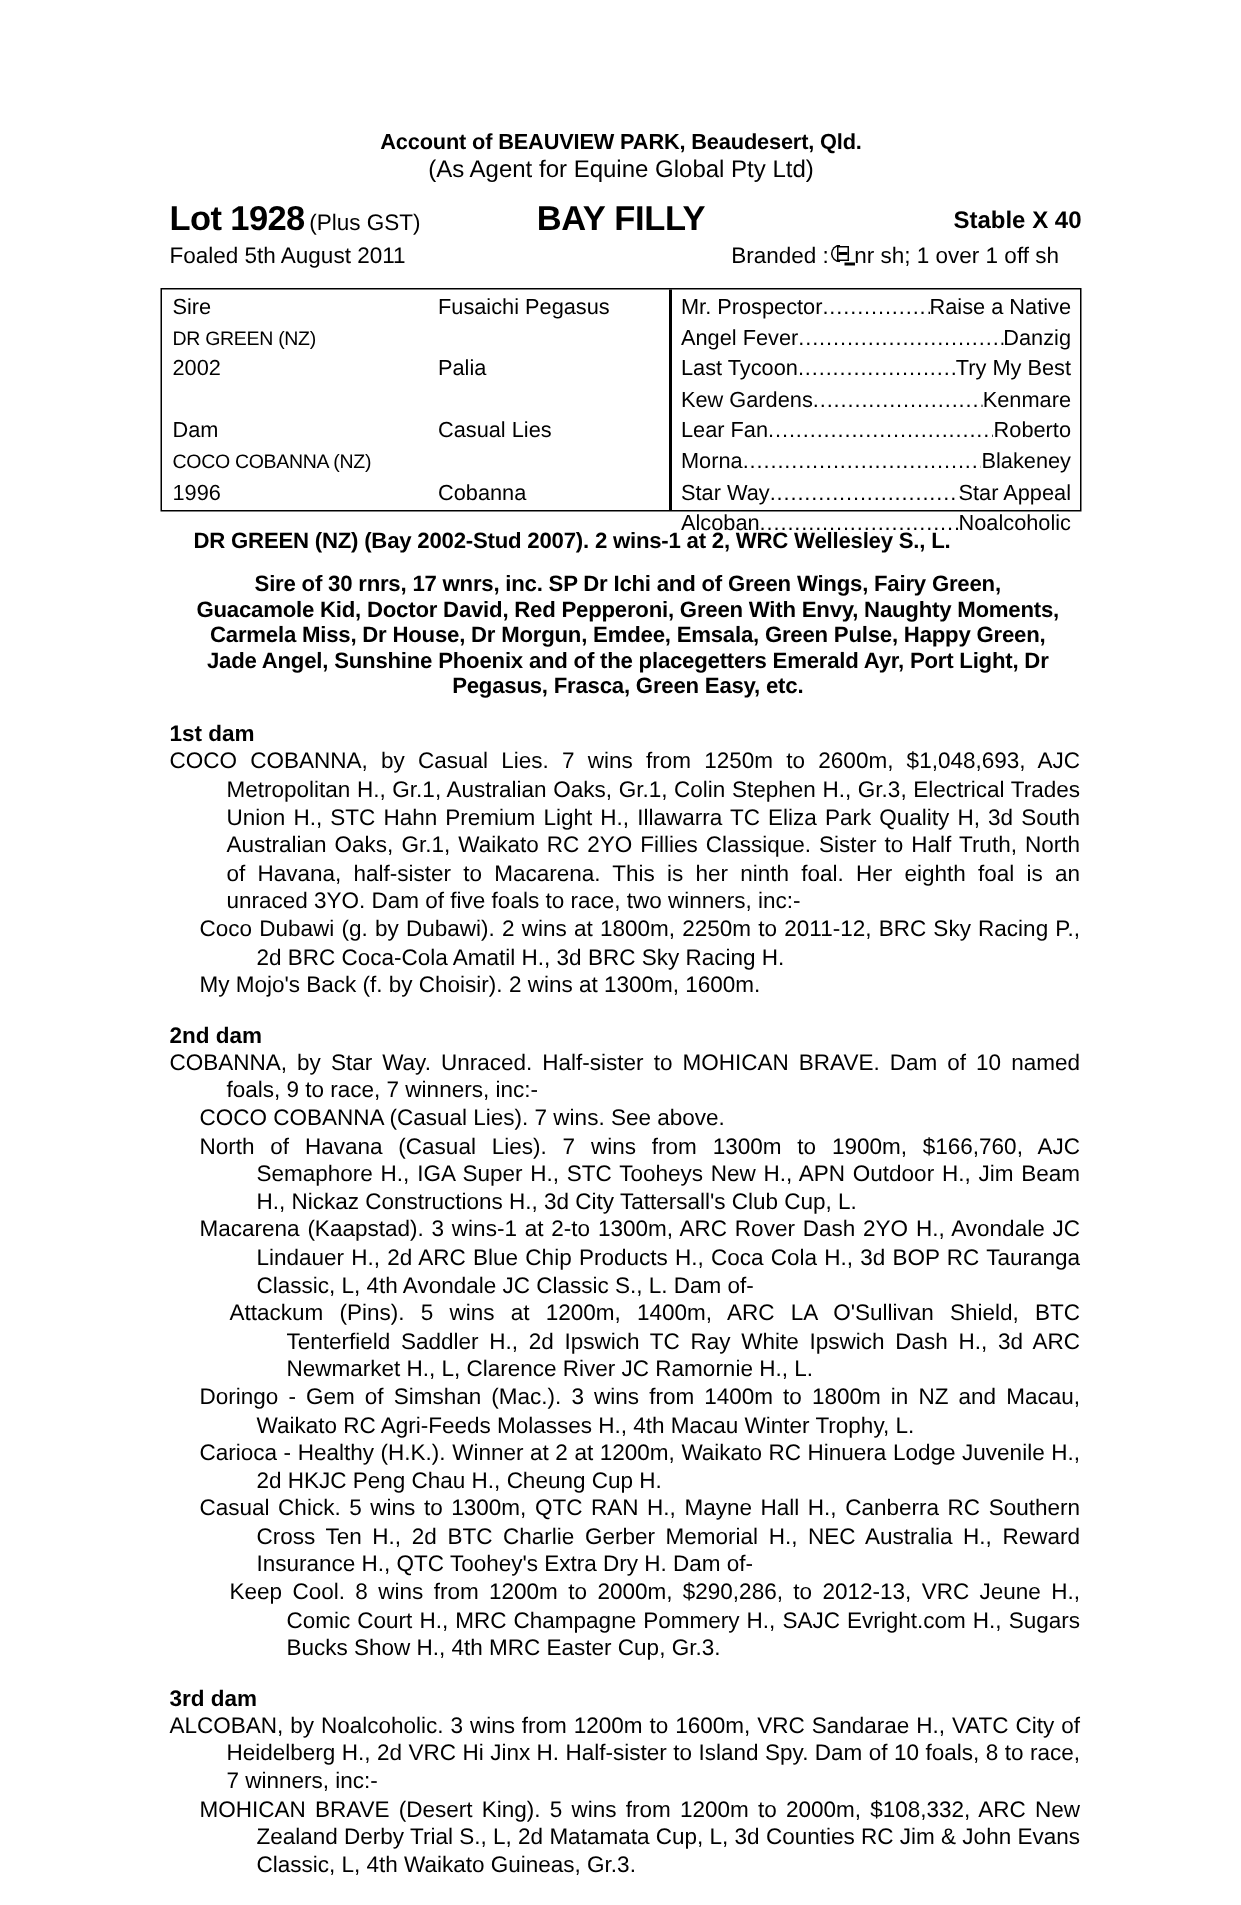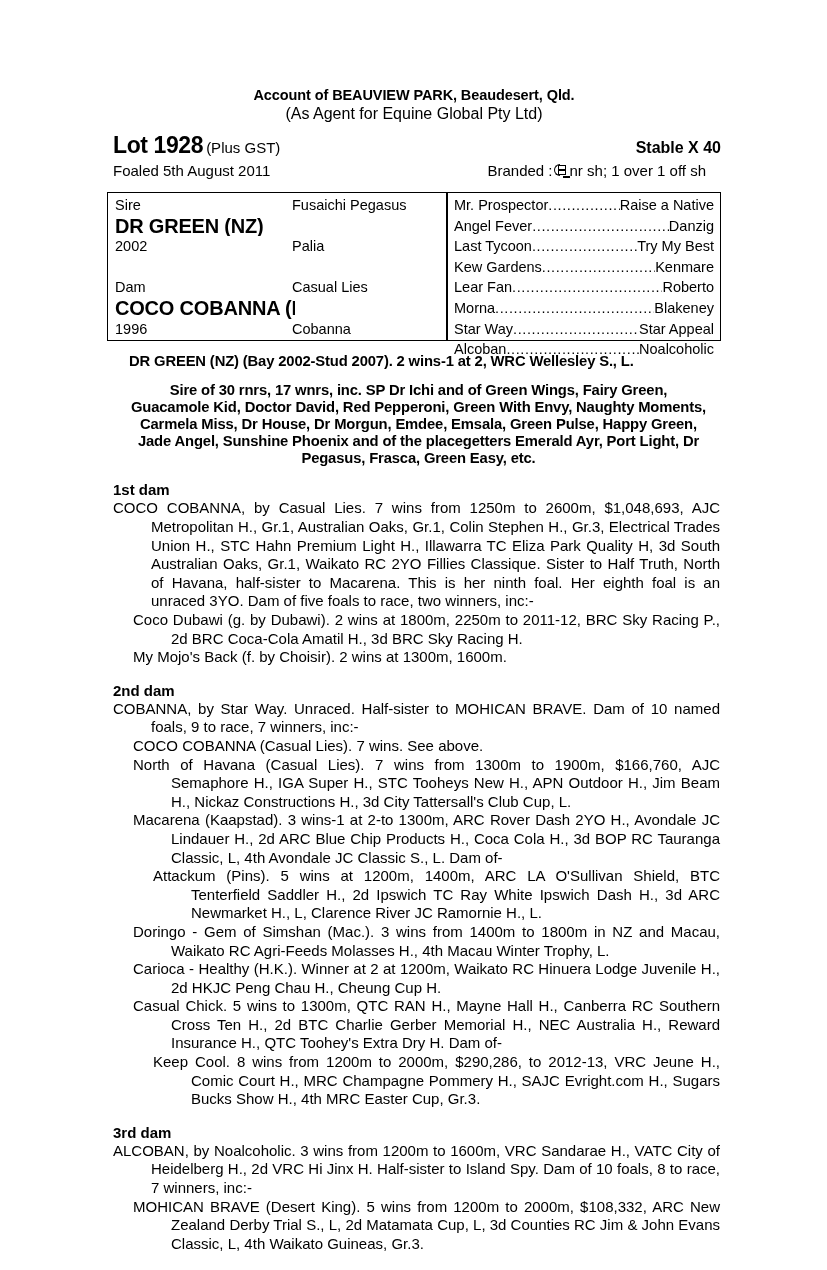--- a/index.html
+++ b/index.html
@@ -168,22 +168,22 @@
   .ped-col {
     position: absolute;
     top: 2px;
     font-size: 14.5px;
     line-height: 20.6px;
   }
   .ped-c1 { left: 7px;  width: 180px; }
   .ped-c2 { left: 184px; width: 150px; }
   .ped-c3 { left: 346px; right: 6px; }
   .ped-c1 .bigname {
-    font-weight: bold;
-    font-size: 20px;
+    font-weight: normal;
+    font-size: 13px;
     letter-spacing: -0.2px;
   }
   .ped-row { white-space: nowrap; height: 20.6px; overflow: hidden; }
   .ped-blank { height: 20.6px; }
   .dotline {
     display: flex;
     align-items: baseline;
     white-space: nowrap;
     height: 20.6px;
   }
@@ -239,20 +239,21 @@
 <div class="page">
   <div class="content">
 
     <div class="account-line">Account of BEAUVIEW PARK, Beaudesert, Qld.</div>
     <div class="agent-line">(As Agent for Equine Global Pty Ltd)</div>
 
     <div class="lot-row">
       <div class="lot-left">
         <span class="lot-label">Lot 1928</span><span class="lot-gst">(Plus GST)</span>
       </div>
+      <div class="lot-center">BAY FILLY</div>
       <div class="lot-right">Stable X 40</div>
     </div>
 
     <div class="foaled-row">
       <div class="foaled-left">Foaled 5th August 2011</div>
       <div class="branded-right">
         <span>Branded :</span><span class="brand-glyph"><span class="arc"></span><span class="bx"></span><span class="tail"></span></span><span>nr sh; 1 over 1 off sh</span>
       </div>
     </div>
 

